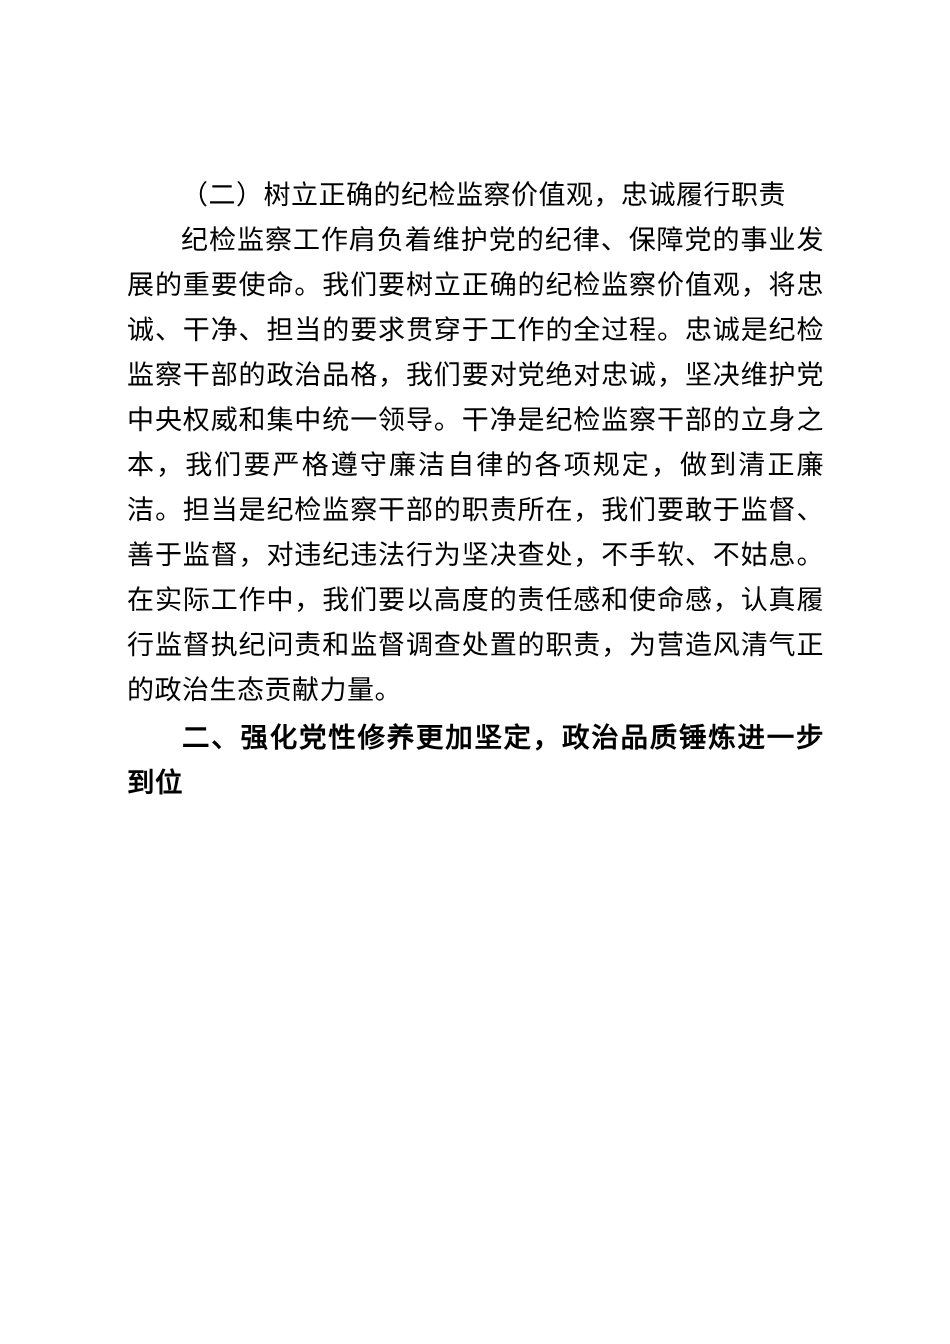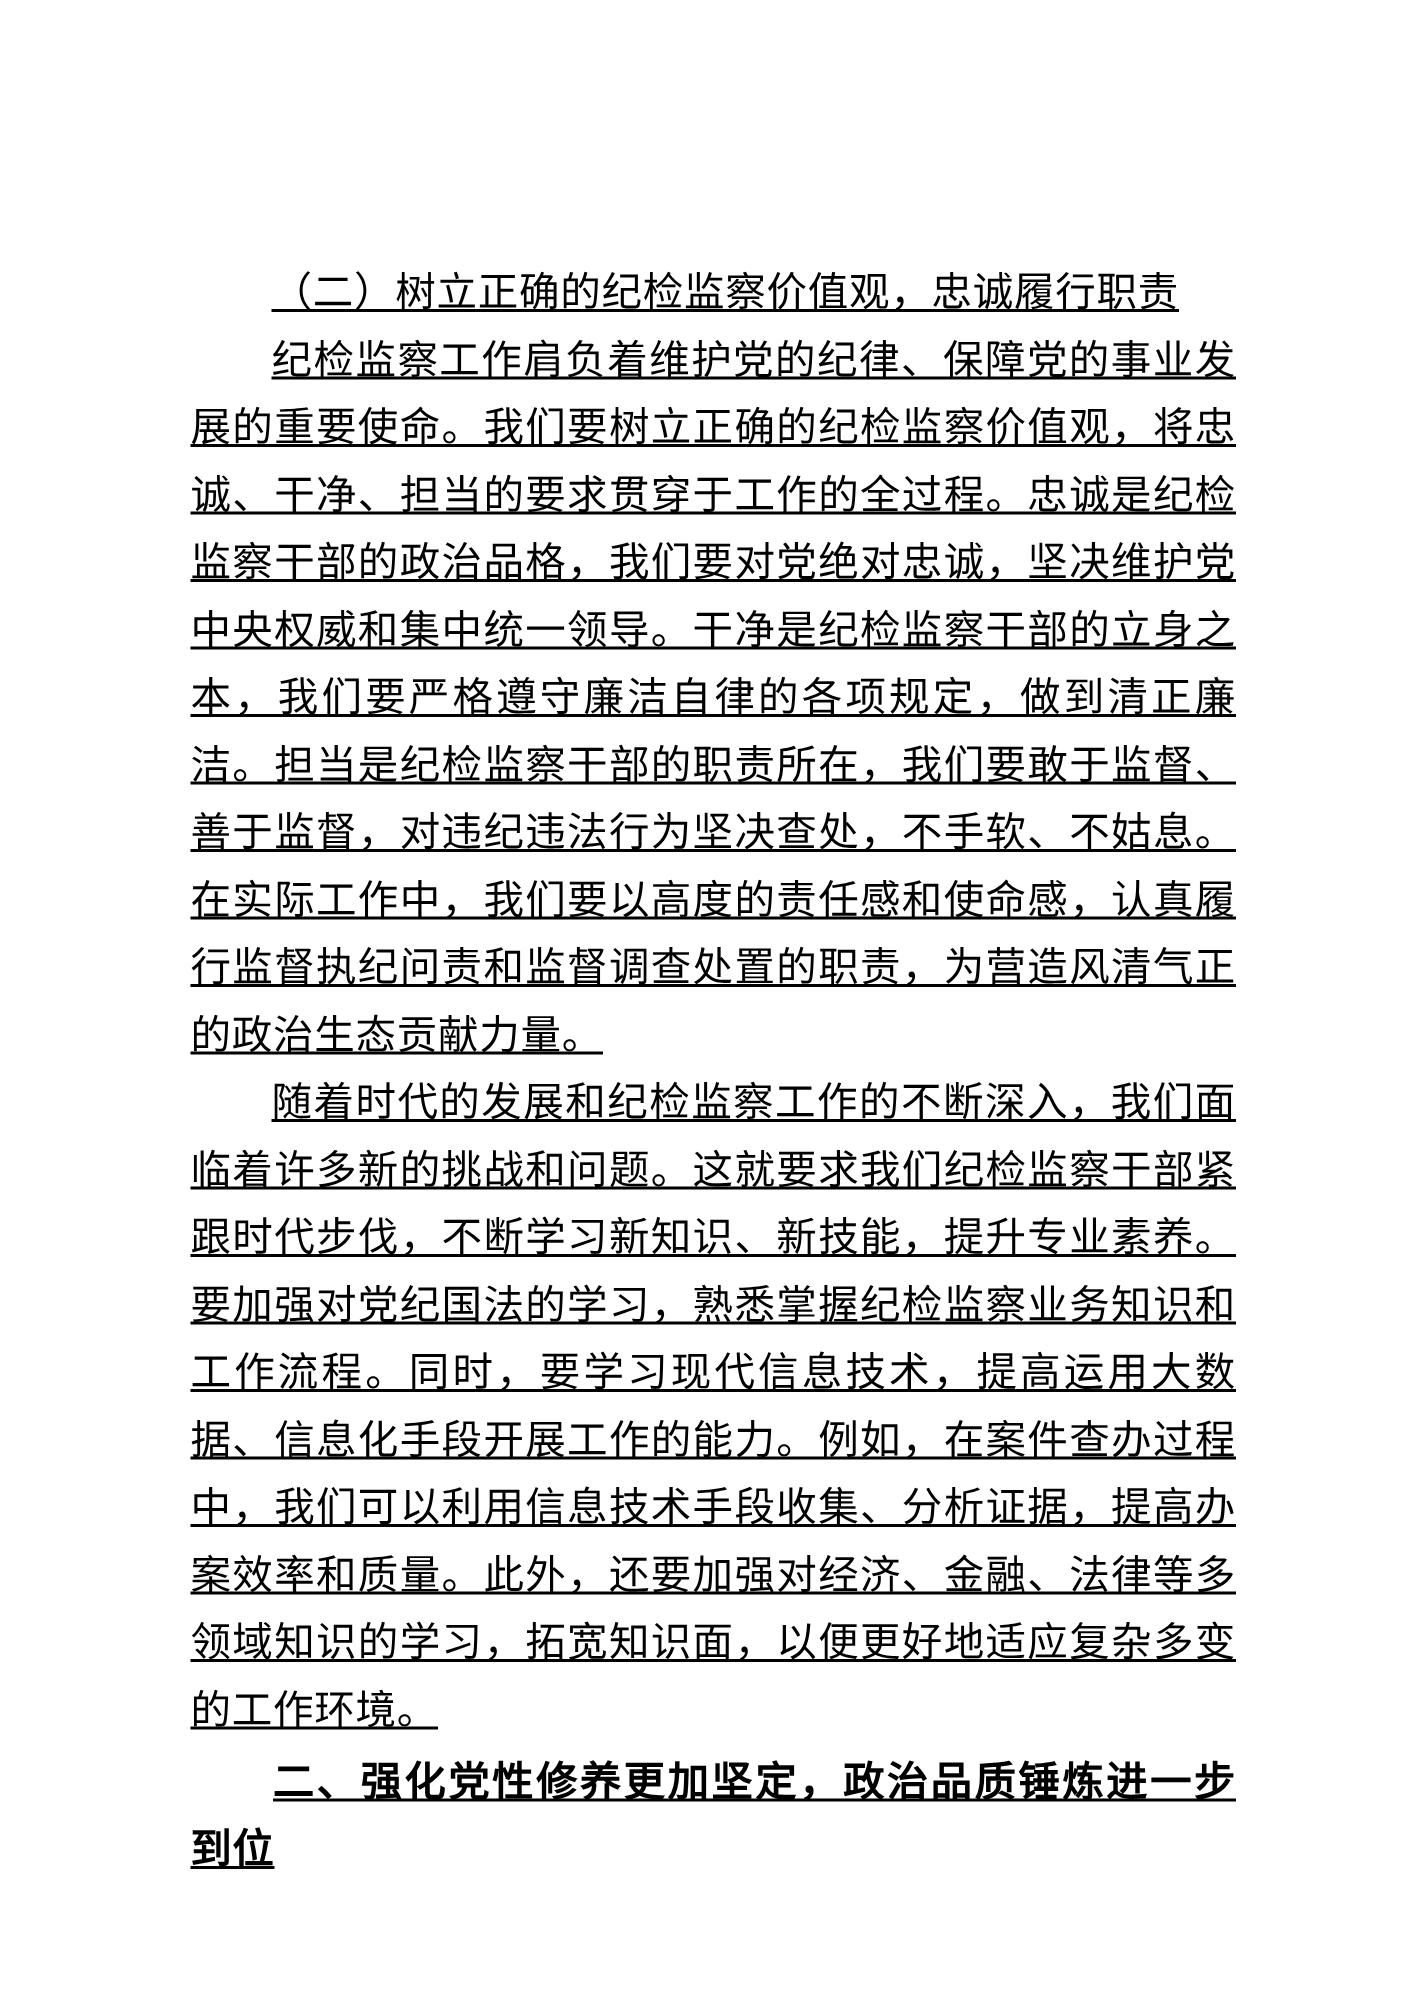--- a/index.html
+++ b/index.html
@@ -18,21 +18,20 @@
   }
   .page {
     position: absolute;
     top: 0;
     left: 0;
     width: 950px;
     height: 1344px;
     background: #ffffff;
     box-sizing: border-box;
     padding: 173px 126px 0 127px;
-    text-decoration: underline;
   }
   .sub-heading {
     font-size: 27px;
     line-height: 45px;
     font-weight: normal;
     margin: 0;
     text-indent: 2em;
     text-align: justify;
     letter-spacing: 0.5px;
   }
@@ -58,16 +57,15 @@
 </style>
 </head>
 <body>
 
 <div class="page">
   <h3 class="sub-heading">（二）树立正确的纪检监察价值观，忠诚履行职责</h3>
 
   <p class="para">纪检监察工作肩负着维护党的纪律、保障党的事业发展的重要使命。我们要树立正确的纪检监察价值观，将忠诚、干净、担当的要求贯穿于工作的全过程。忠诚是纪检监察干部的政治品格，我们要对党绝对忠诚，坚决维护党中央权威和集中统一领导。干净是纪检监察干部的立身之本，我们要严格遵守廉洁自律的各项规定，做到清正廉洁。担当是纪检监察干部的职责所在，我们要敢于监督、善于监督，对违纪违法行为坚决查处，不手软、不姑息。在实际工作中，我们要以高度的责任感和使命感，认真履行监督执纪问责和监督调查处置的职责，为营造风清气正的政治生态贡献力量。</p>
 
 
-  <p class="para">随着时代的发展和纪检监察工作的不断深入，我们面临着许多新的挑战和问题。这就要求我们纪检监察干部紧跟时代步伐，不断学习新知识、新技能，提升专业素养。要加强对党纪国法的学习，熟悉掌握纪检监察业务知识和工作流程。同时，要学习现代信息技术，提高运用大数据、信息化手段开展工作的能力。例如，在案件查办过程中，我们可以利用信息技术手段收集、分析证据，提高办案效率和质量。此外，还要加强对经济、金融、法律等多领域知识的学习，拓宽知识面，以便更好地适应复杂多变的工作环境。</p>
 
   <h2 class="major-heading">二、强化党性修养更加坚定，政治品质锤炼进一步到位</h2>
 </div>
 
 </body></html>

